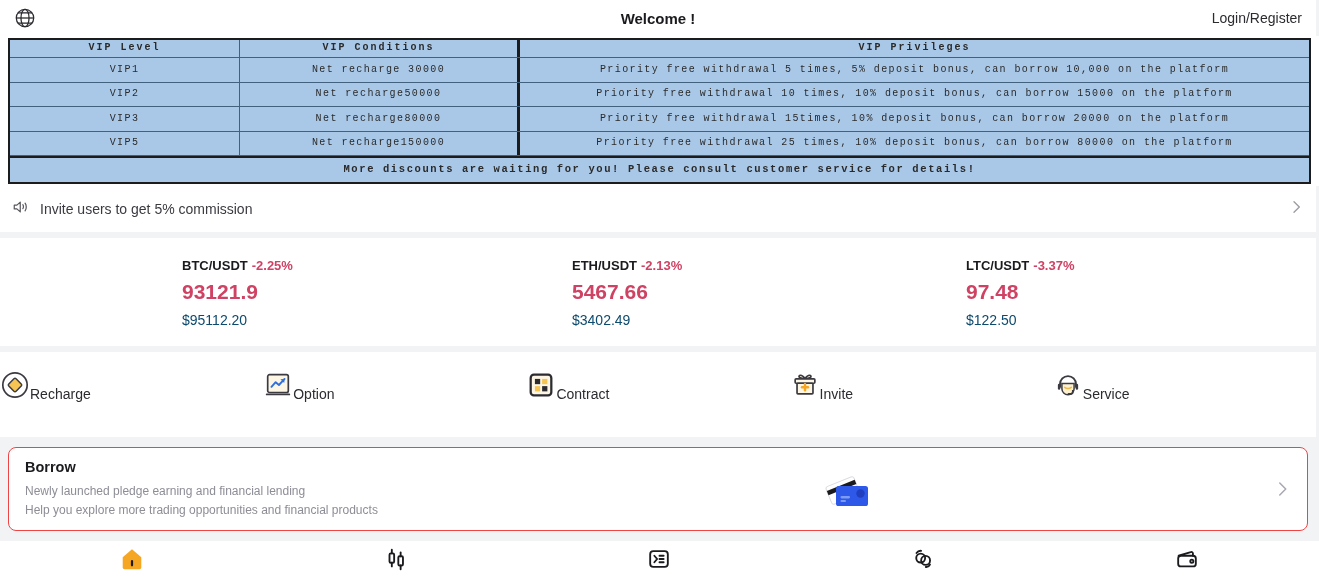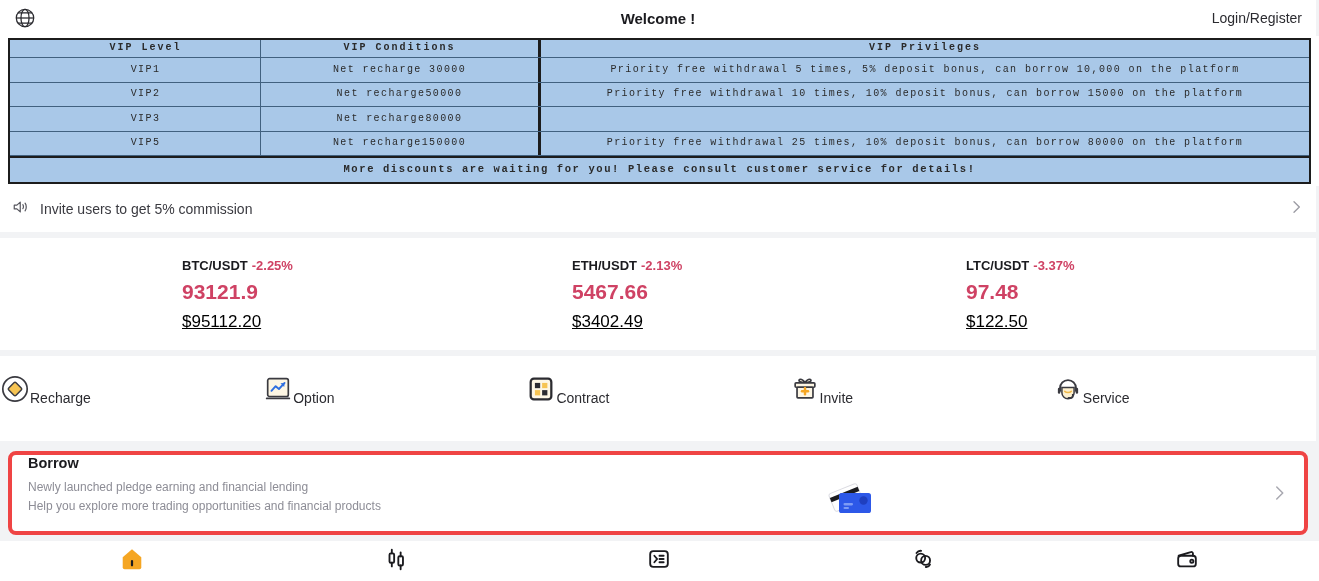--- a/index.html
+++ b/index.html
@@ -30,21 +30,21 @@
     margin: 0; height: 150px; width: 1319px;
     background: #ffffff; position: relative; overflow: hidden;
   }
   .vip-table {
     position: absolute; left: 8px; top: 2px; right: 8px; bottom: 2px;
     background: #a9c8e8; border: 2px solid #1c1c1c;
     display: flex; flex-direction: column;
     font-family: "Liberation Mono", monospace;
     color: #2a2a2a;
   }
-  .vip-row { display: flex; flex: 1; border-bottom: 1px solid #41617f; padding-left: 21px; }
+  .vip-row { display: flex; flex: 1; border-bottom: 1px solid #41617f; }
   .vip-row.head { flex: 0 0 18px; }
   .vip-row:last-child { border-bottom: none; }
   .vip-cell {
     display: flex; align-items: center; justify-content: center;
     text-align: center; letter-spacing: 1.4px;
     font-size: 10px; line-height: 1.05; padding: 0 2px;
     border-right: 1px solid #41617f; overflow: hidden;
     filter: blur(0.4px);
   }
   .vip-cell.c1 { flex: 0 0 230px; }
@@ -69,34 +69,34 @@
 
   
   .ticker-wrap { background: #ffffff; margin-top: 6px; padding: 20px 0 18px 16px; }
   .tickers { display: flex; }
   .ticker { flex: 1; padding-left: 166px; }
   .ticker:nth-child(2) { padding-left: 40px; }
   .ticker:nth-child(3) { padding-left: 44px; }
   .t-top { font-size: 13px; font-weight: bold; color: #1b1b1f; }
   .t-chg { color: #cf4264; font-weight: bold; margin-left: 4px; }
   .t-price { font-size: 21px; font-weight: bold; color: #cf4264; margin-top: 7px; }
-  .t-sub { font-size: 17px; color: #000000; margin-top: 8px; text-decoration: underline; }
+  .t-sub { font-size: 14px; color: #0c4a6e; margin-top: 8px; }
 
   
   .quick-wrap { background: #ffffff; margin-top: 6px; padding: 18px 0 20px 0; }
   .quick { display: flex; }
   .qitem { flex: 1; display: flex; flex-direction: row; align-items: center; }
   .qicon { width: 30px; height: 30px; margin-bottom: 13px; }
   .qlabel { font-size: 14px; color: #2b2b30; }
 
   
   .borrow {
-    margin: 10px 8px 0 8px; background: #ffffff; border: 4px solid #ef4444;
+    margin: 10px 8px 0 8px; background: #ffffff; border: 1px solid #ef4444;
     border-radius: 8px; height: 84px;
-    display: flex; align-items: flex-start; padding: 0 16px; position: relative;
+    display: flex; align-items: center; padding: 0 16px; position: relative;
   }
   .b-texts { flex: 0 0 auto; }
   .b-title { font-size: 14.5px; font-weight: bold; color: #1b1b1f; }
   .b-sub { font-size: 12px; color: #8d8d96; margin-top: 8px; line-height: 1.45; }
   .b-art { position: absolute; left: 812px; top: 22px; width: 54px; height: 40px; }
   .b-chev { position: absolute; right: 16px; top: 50%; transform: translateY(-50%); width: 18px; height: 18px; }
 
   
   .tabbar {
     position: absolute; left: 0; bottom: 0; width: 1319px; height: 40px;
@@ -139,20 +139,21 @@
         <div class="vip-cell c3">Priority free withdrawal 5 times, 5% deposit bonus, can borrow 10,000 on the platform</div>
       </div>
       <div class="vip-row">
         <div class="vip-cell c1">VIP2</div>
         <div class="vip-cell c2">Net recharge50000</div>
         <div class="vip-cell c3">Priority free withdrawal 10 times, 10% deposit bonus, can borrow 15000 on the platform</div>
       </div>
       <div class="vip-row">
         <div class="vip-cell c1">VIP3</div>
         <div class="vip-cell c2">Net recharge80000</div>
+        <div class="vip-cell c3">Priority free withdrawal 15times, 10% deposit bonus, can borrow 20000 on the platform</div>
       </div>
       <div class="vip-row">
         <div class="vip-cell c1">VIP5</div>
         <div class="vip-cell c2">Net recharge150000</div>
         <div class="vip-cell c3">Priority free withdrawal 25 times, 10% deposit bonus, can borrow 80000 on the platform</div>
       </div>
 
       <div class="vip-footer">More discounts are waiting for you! Please consult customer service for details!</div>
     </div>
   </div>

